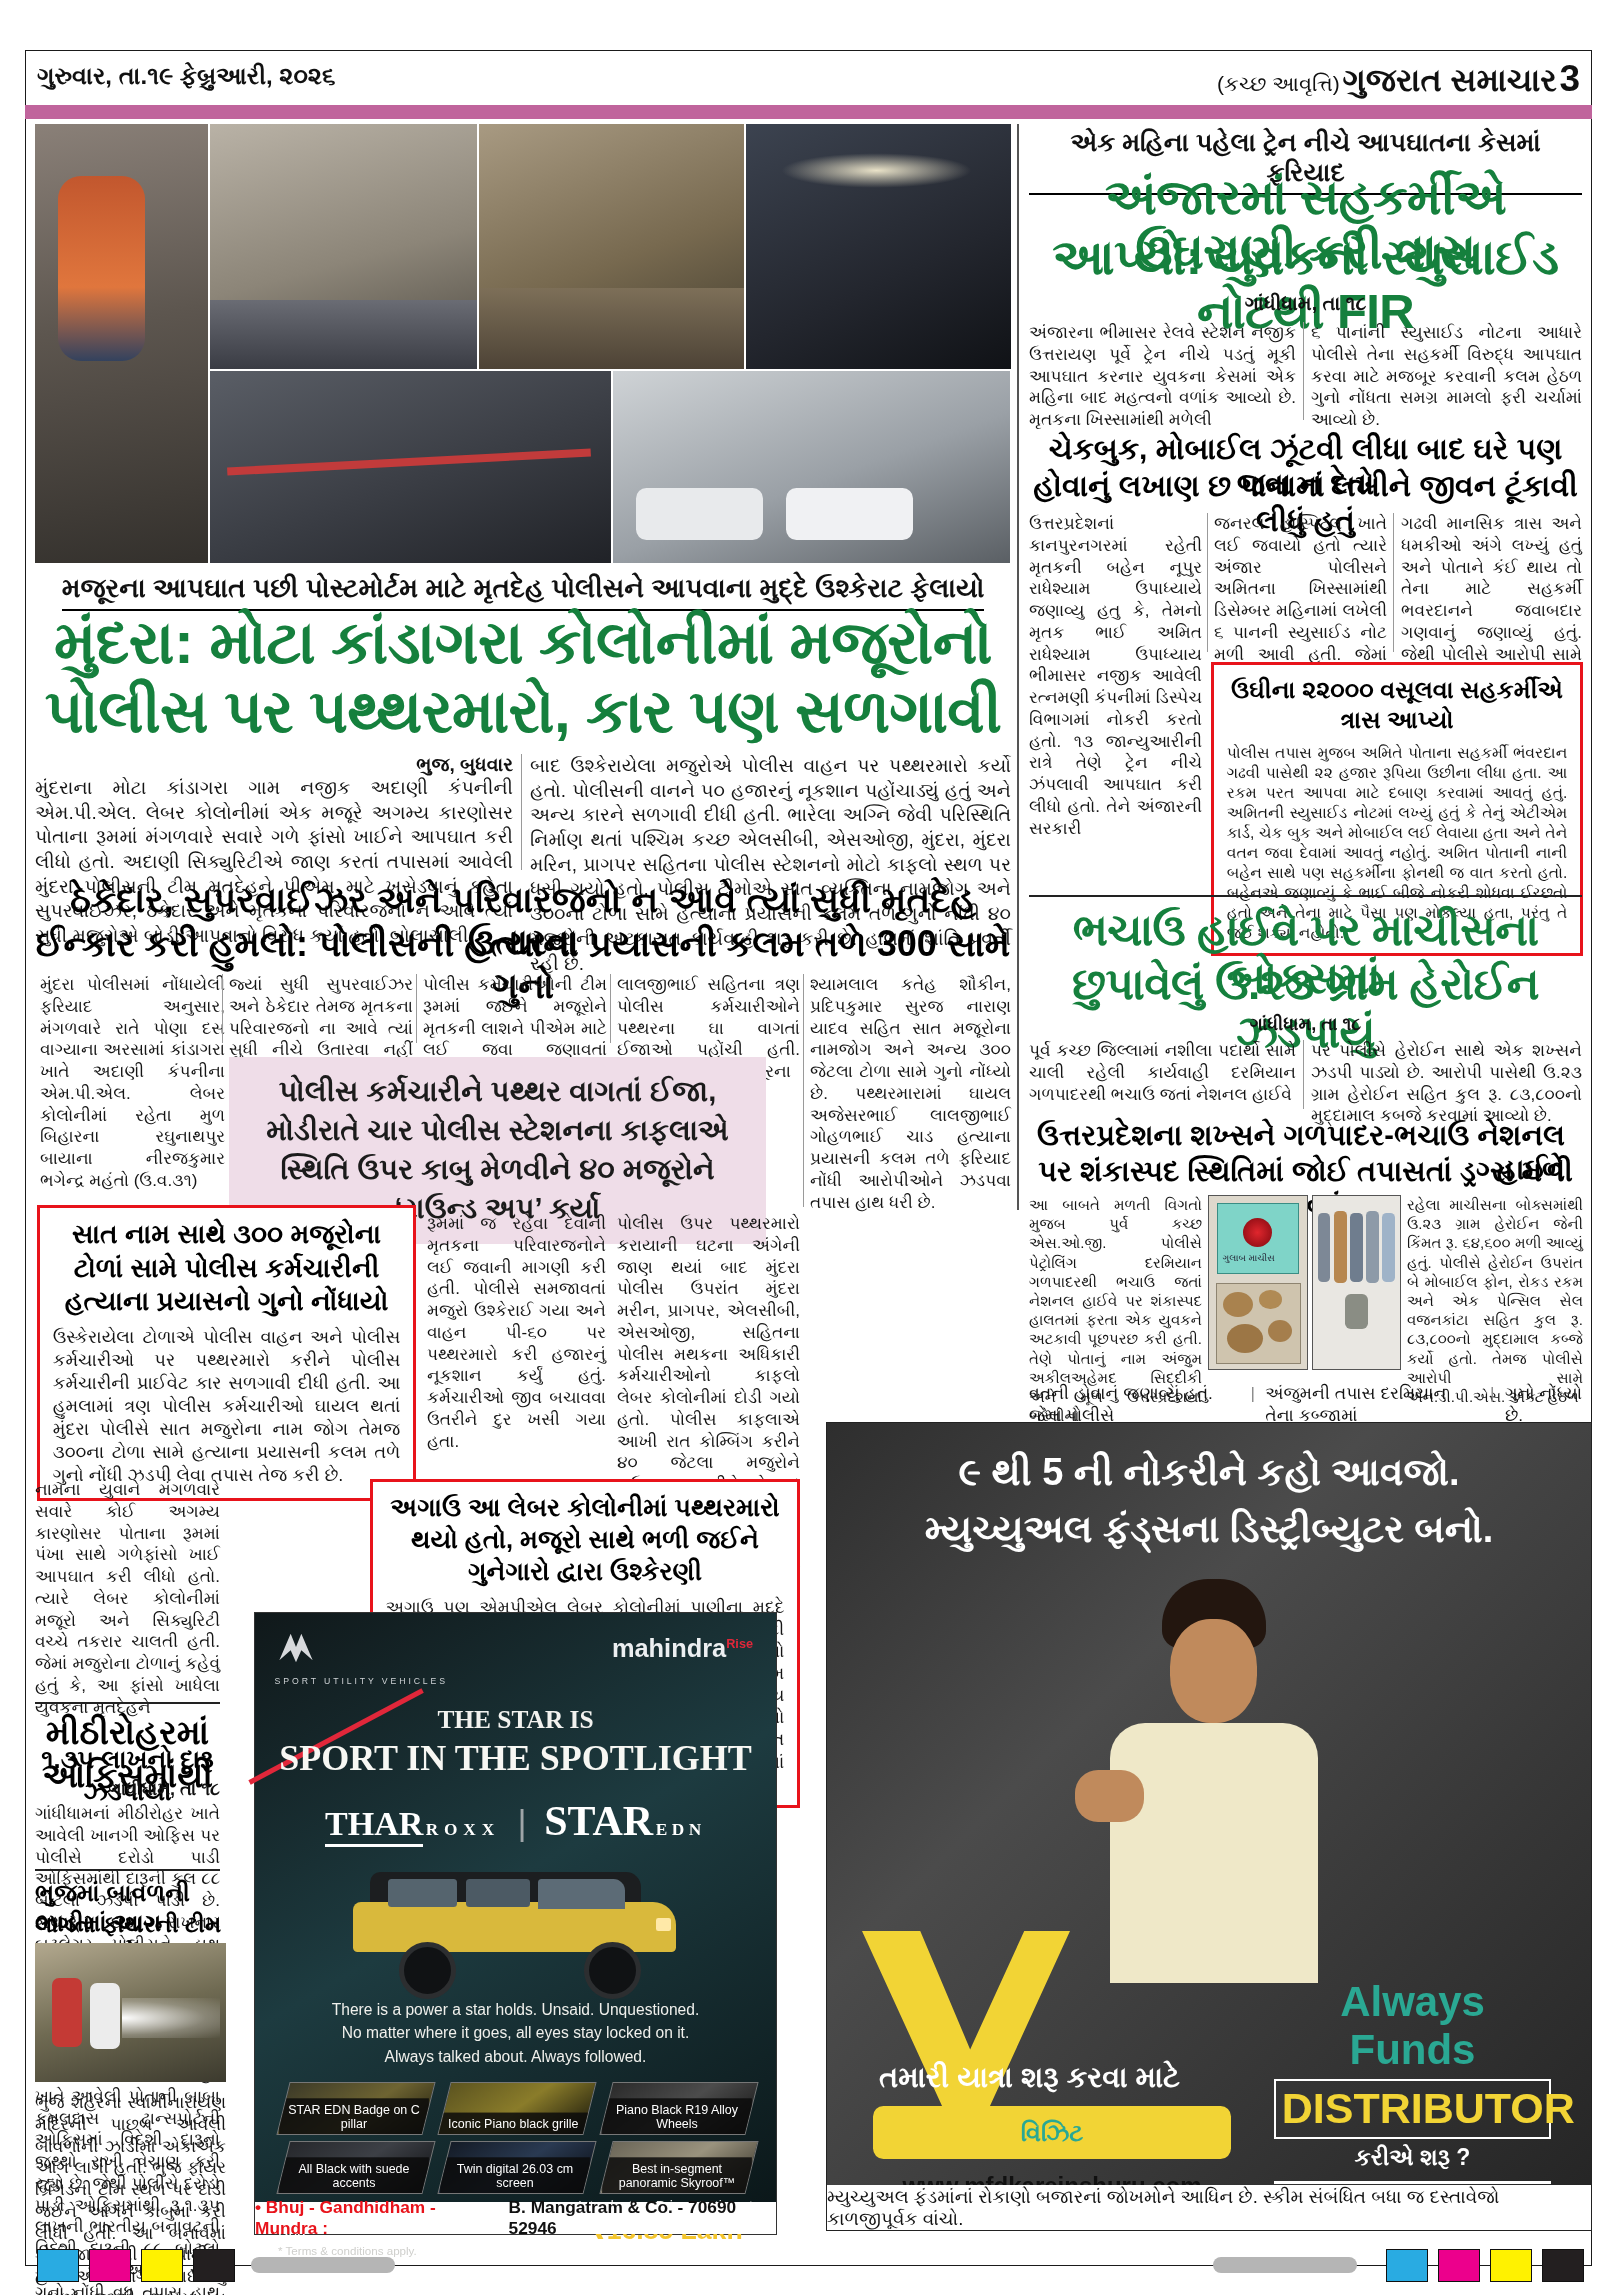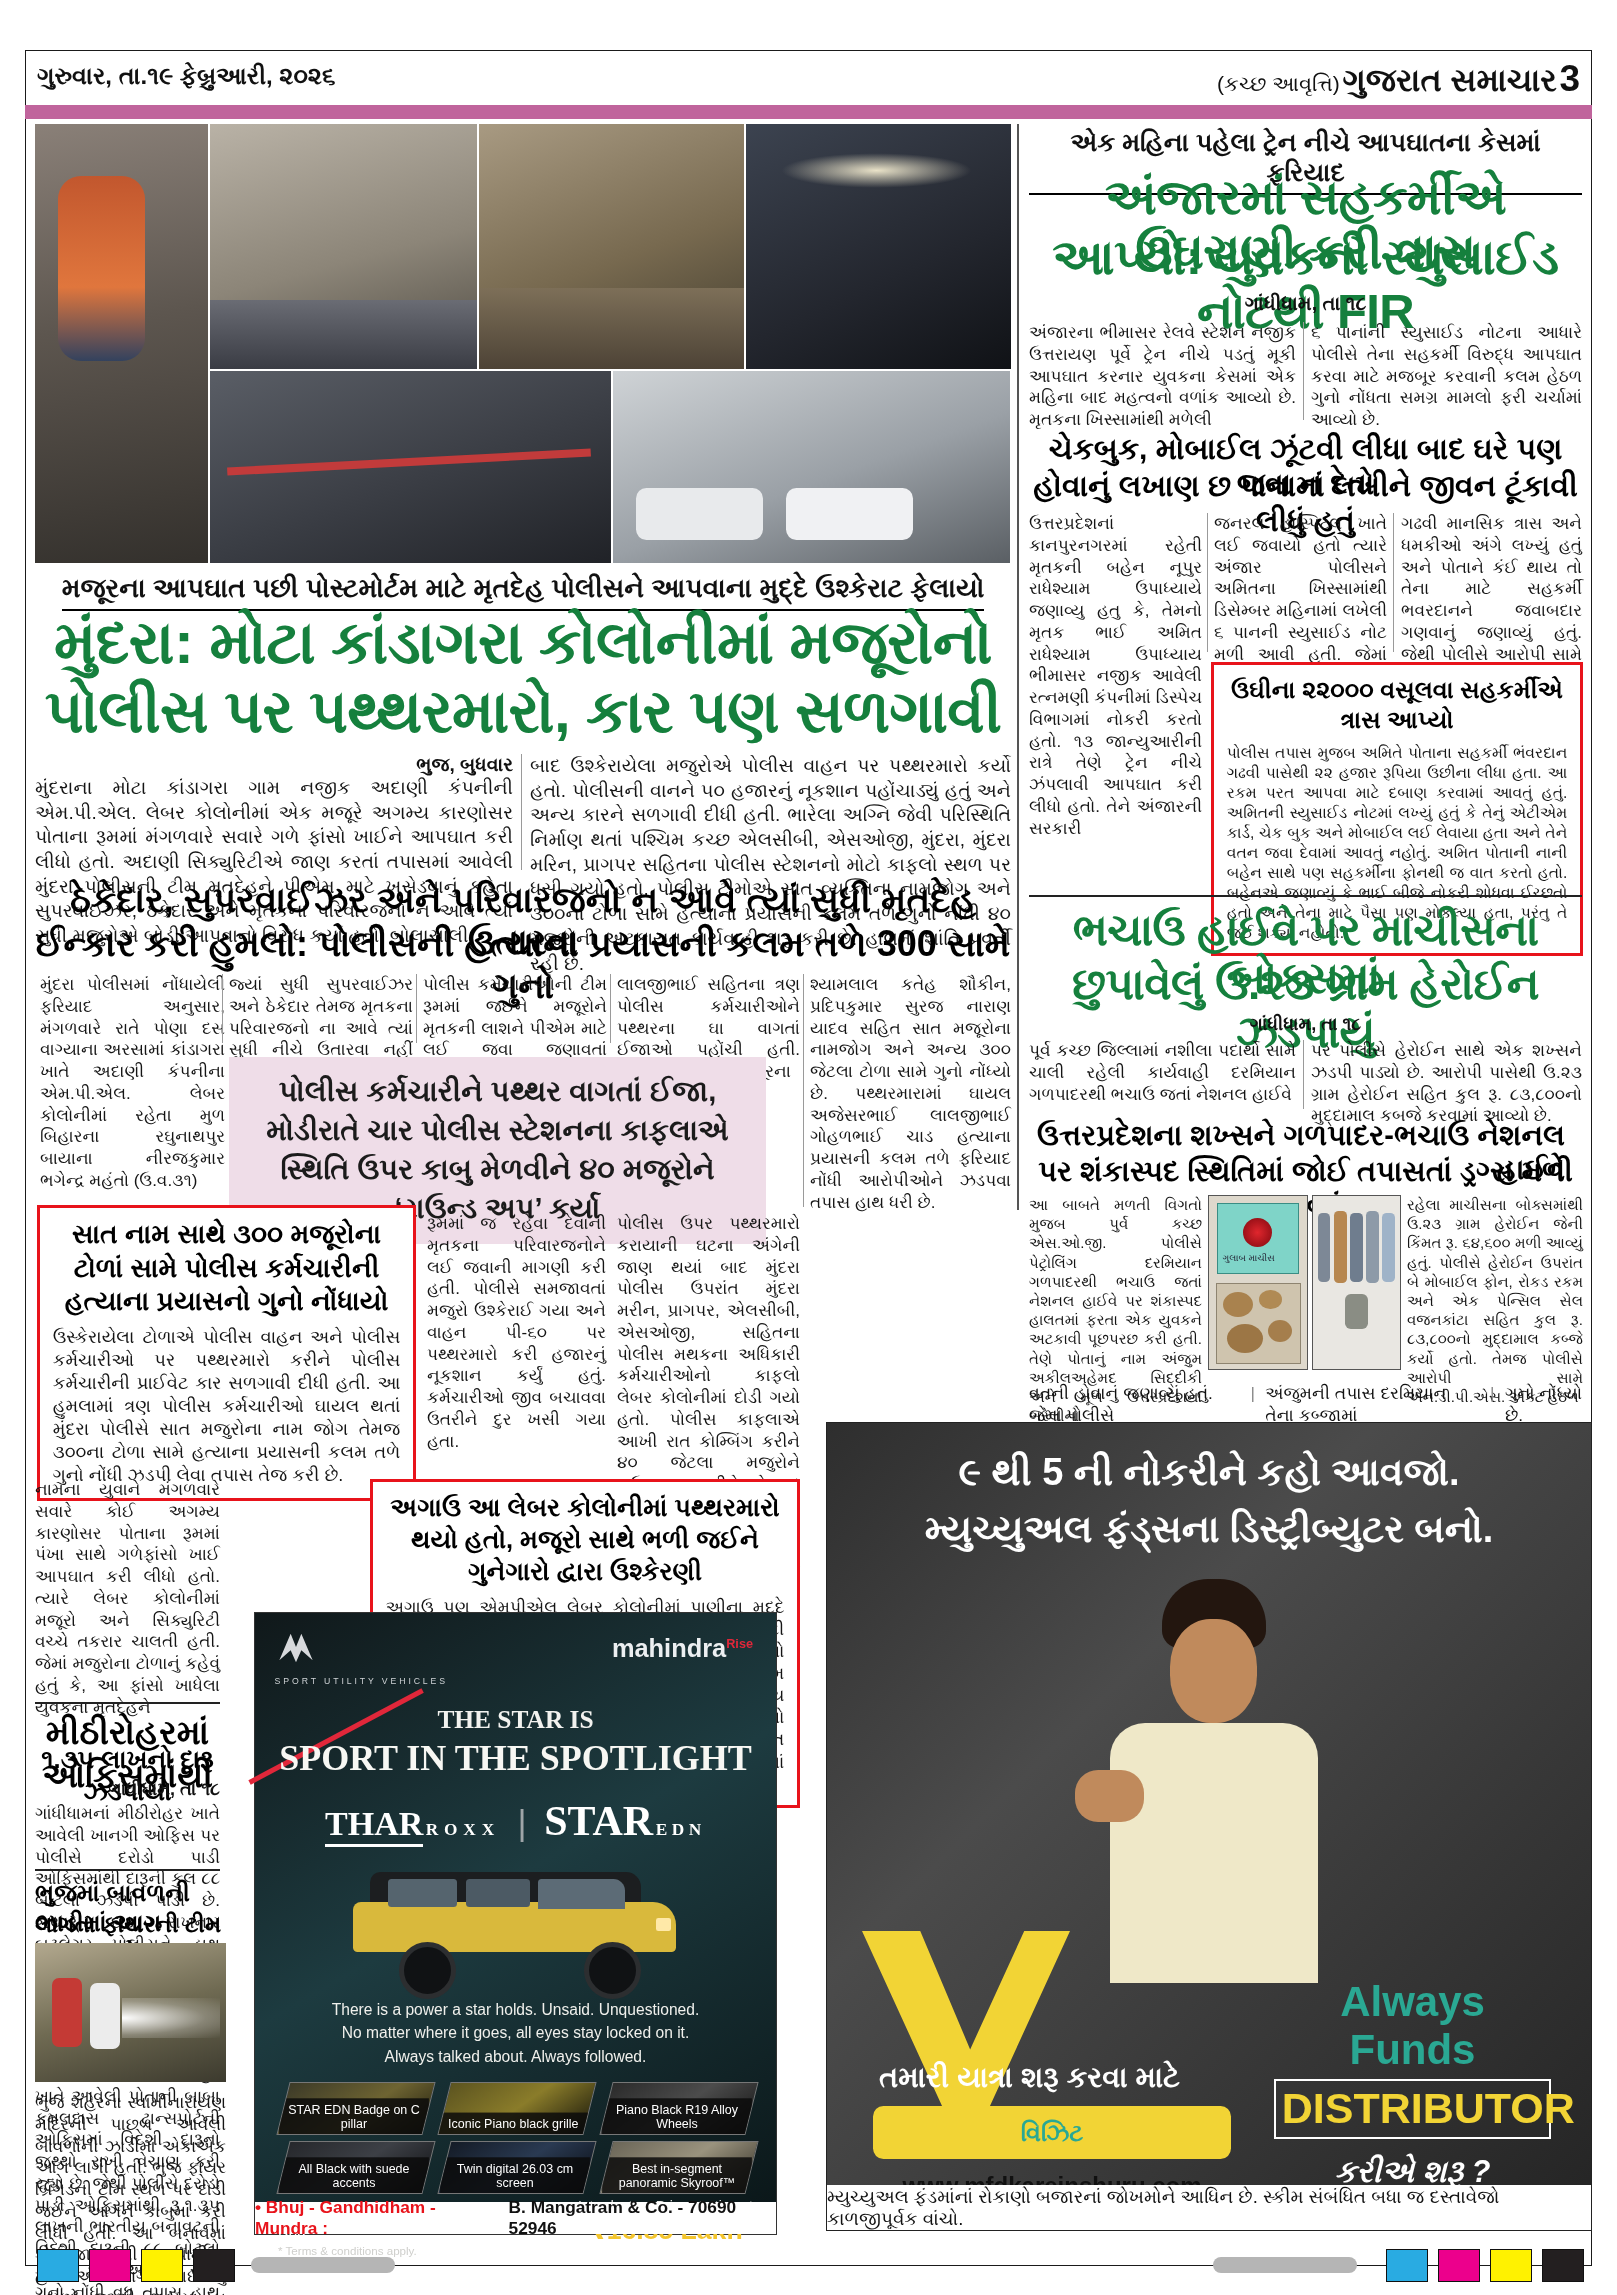--- a/index.html
+++ b/index.html
@@ -276,21 +276,21 @@
 
     <div style="position:absolute;left:35px;top:508px;width:208px;height:191px;background:var(--c-yellow);clip-path:polygon(0 0,28% 0,52% 62%,78% 0,100% 0,58% 100%,42% 100%);"></div>
     <div style="position:absolute;left:52px;top:638px;font-size:29px;color:#fff;font-weight:bold;">તમારી યાત્રા શરૂ કરવા માટે</div>
     <div class="pill" style="position:absolute;left:46px;top:683px;width:358px;height:53px;line-height:53px;font-size:24px;">
       <span style="color:var(--c-teal);">વિઝિટ</span>
       <span>www.mfdkareinshuru.com</span>
     </div>
     <div style="position:absolute;right:40px;top:555px;width:277px;text-align:center;">
       <div style="font-size:42px;font-weight:800;color:var(--c-teal);">Always Funds</div>
       <div style="border:2.3px solid #fff;margin-top:4.6px;padding:3.5px 5.8px;font-size:43px;font-weight:800;color:var(--c-yellow);">DISTRIBUTOR</div>
-      <div style="margin-top:15px;font-size:31px;font-weight:bold;color:#fff;font-style:italic;">કરીએ શરૂ ?</div>
+      <div style="margin-top:5px;font-size:23px;font-weight:bold;color:#fff;">કરીએ શરૂ ?</div>
       <div style="margin-top:10.4px;height:3.5px;background:#fff;"></div>
     </div>
     <div style="position:absolute;left:0;bottom:0;width:100%;height:45px;background:#fff;color:#111;font-size:18.5px;display:flex;align-items:center;justify-content:center;">મ્યુચ્યુઅલ ફંડમાંનાં રોકાણો બજારનાં જોખમોને આધિન છે. સ્કીમ સંબંધિત બધા જ દસ્તાવેજો કાળજીપૂર્વક વાંચો.</div>
   </div>
 
   <div class="b" style="left:37px;top:2249px;width:358px;height:32px;">
     <div class="cmyk" style="left:0;background:#29abe2;"></div>
     <div class="cmyk" style="left:52px;background:#ec008c;"></div>
     <div class="cmyk" style="left:104px;background:#fff200;"></div>
     <div class="cmyk" style="left:156px;background:#231f20;"></div>

